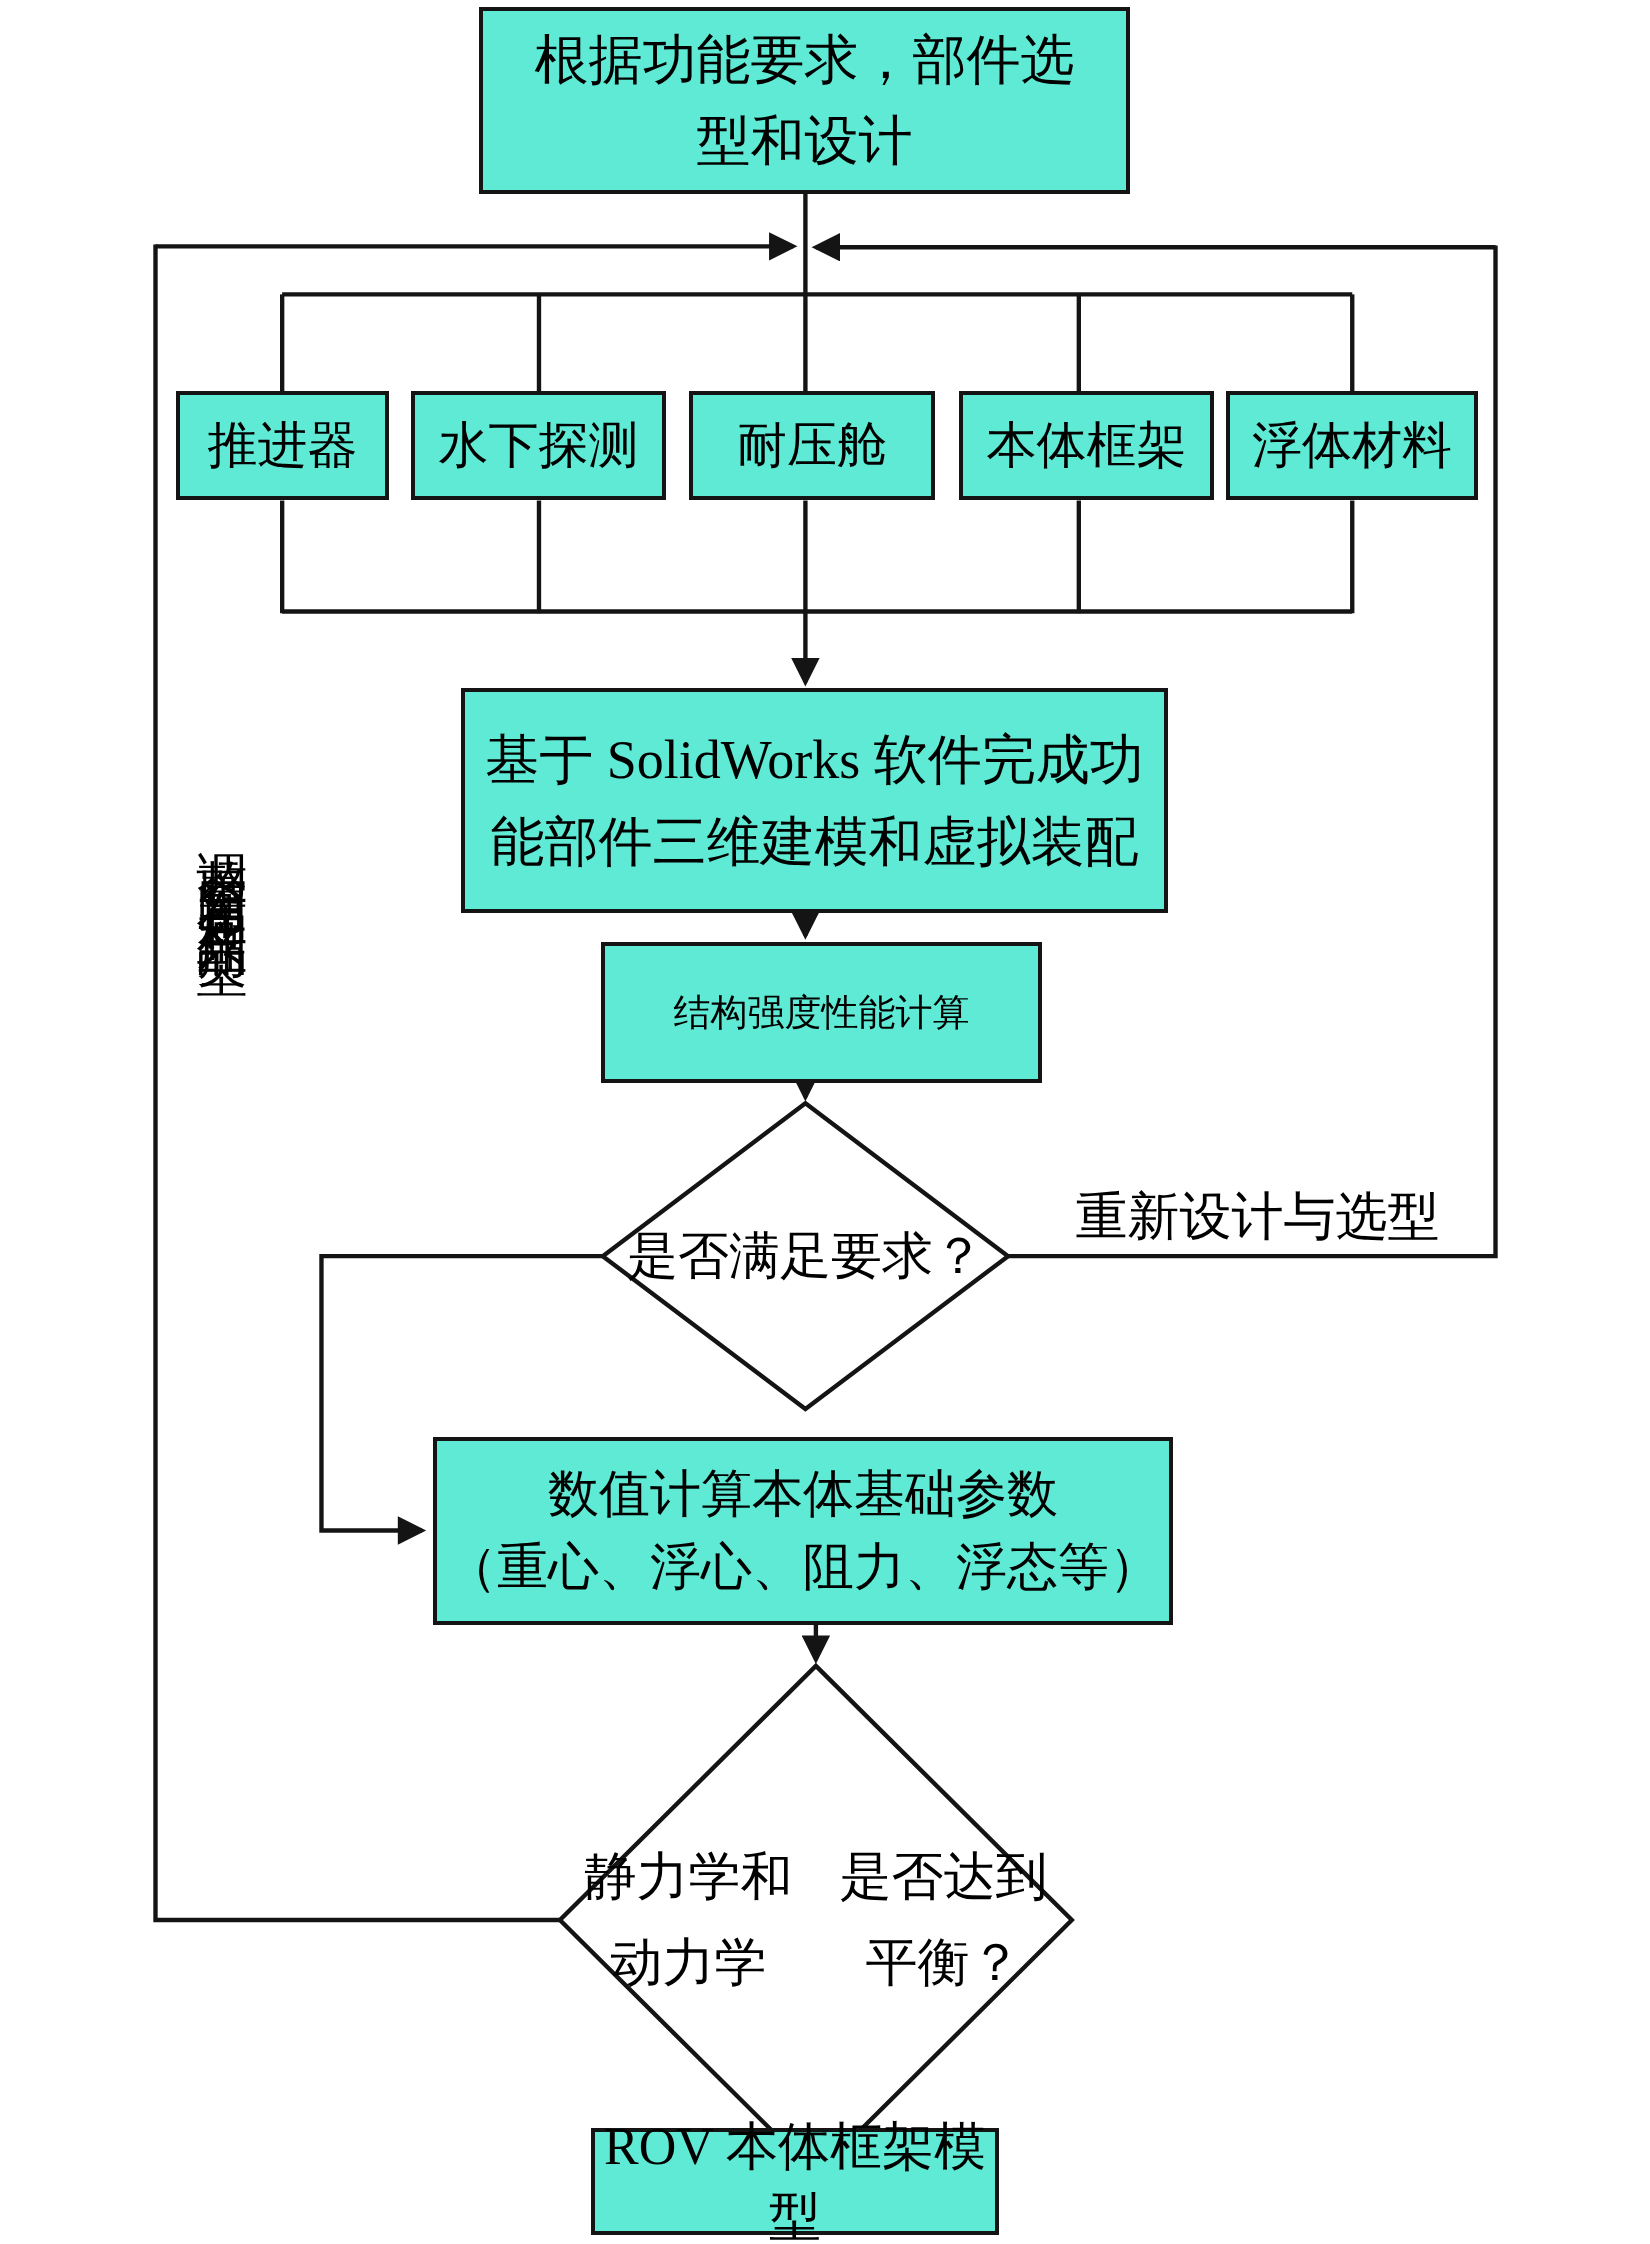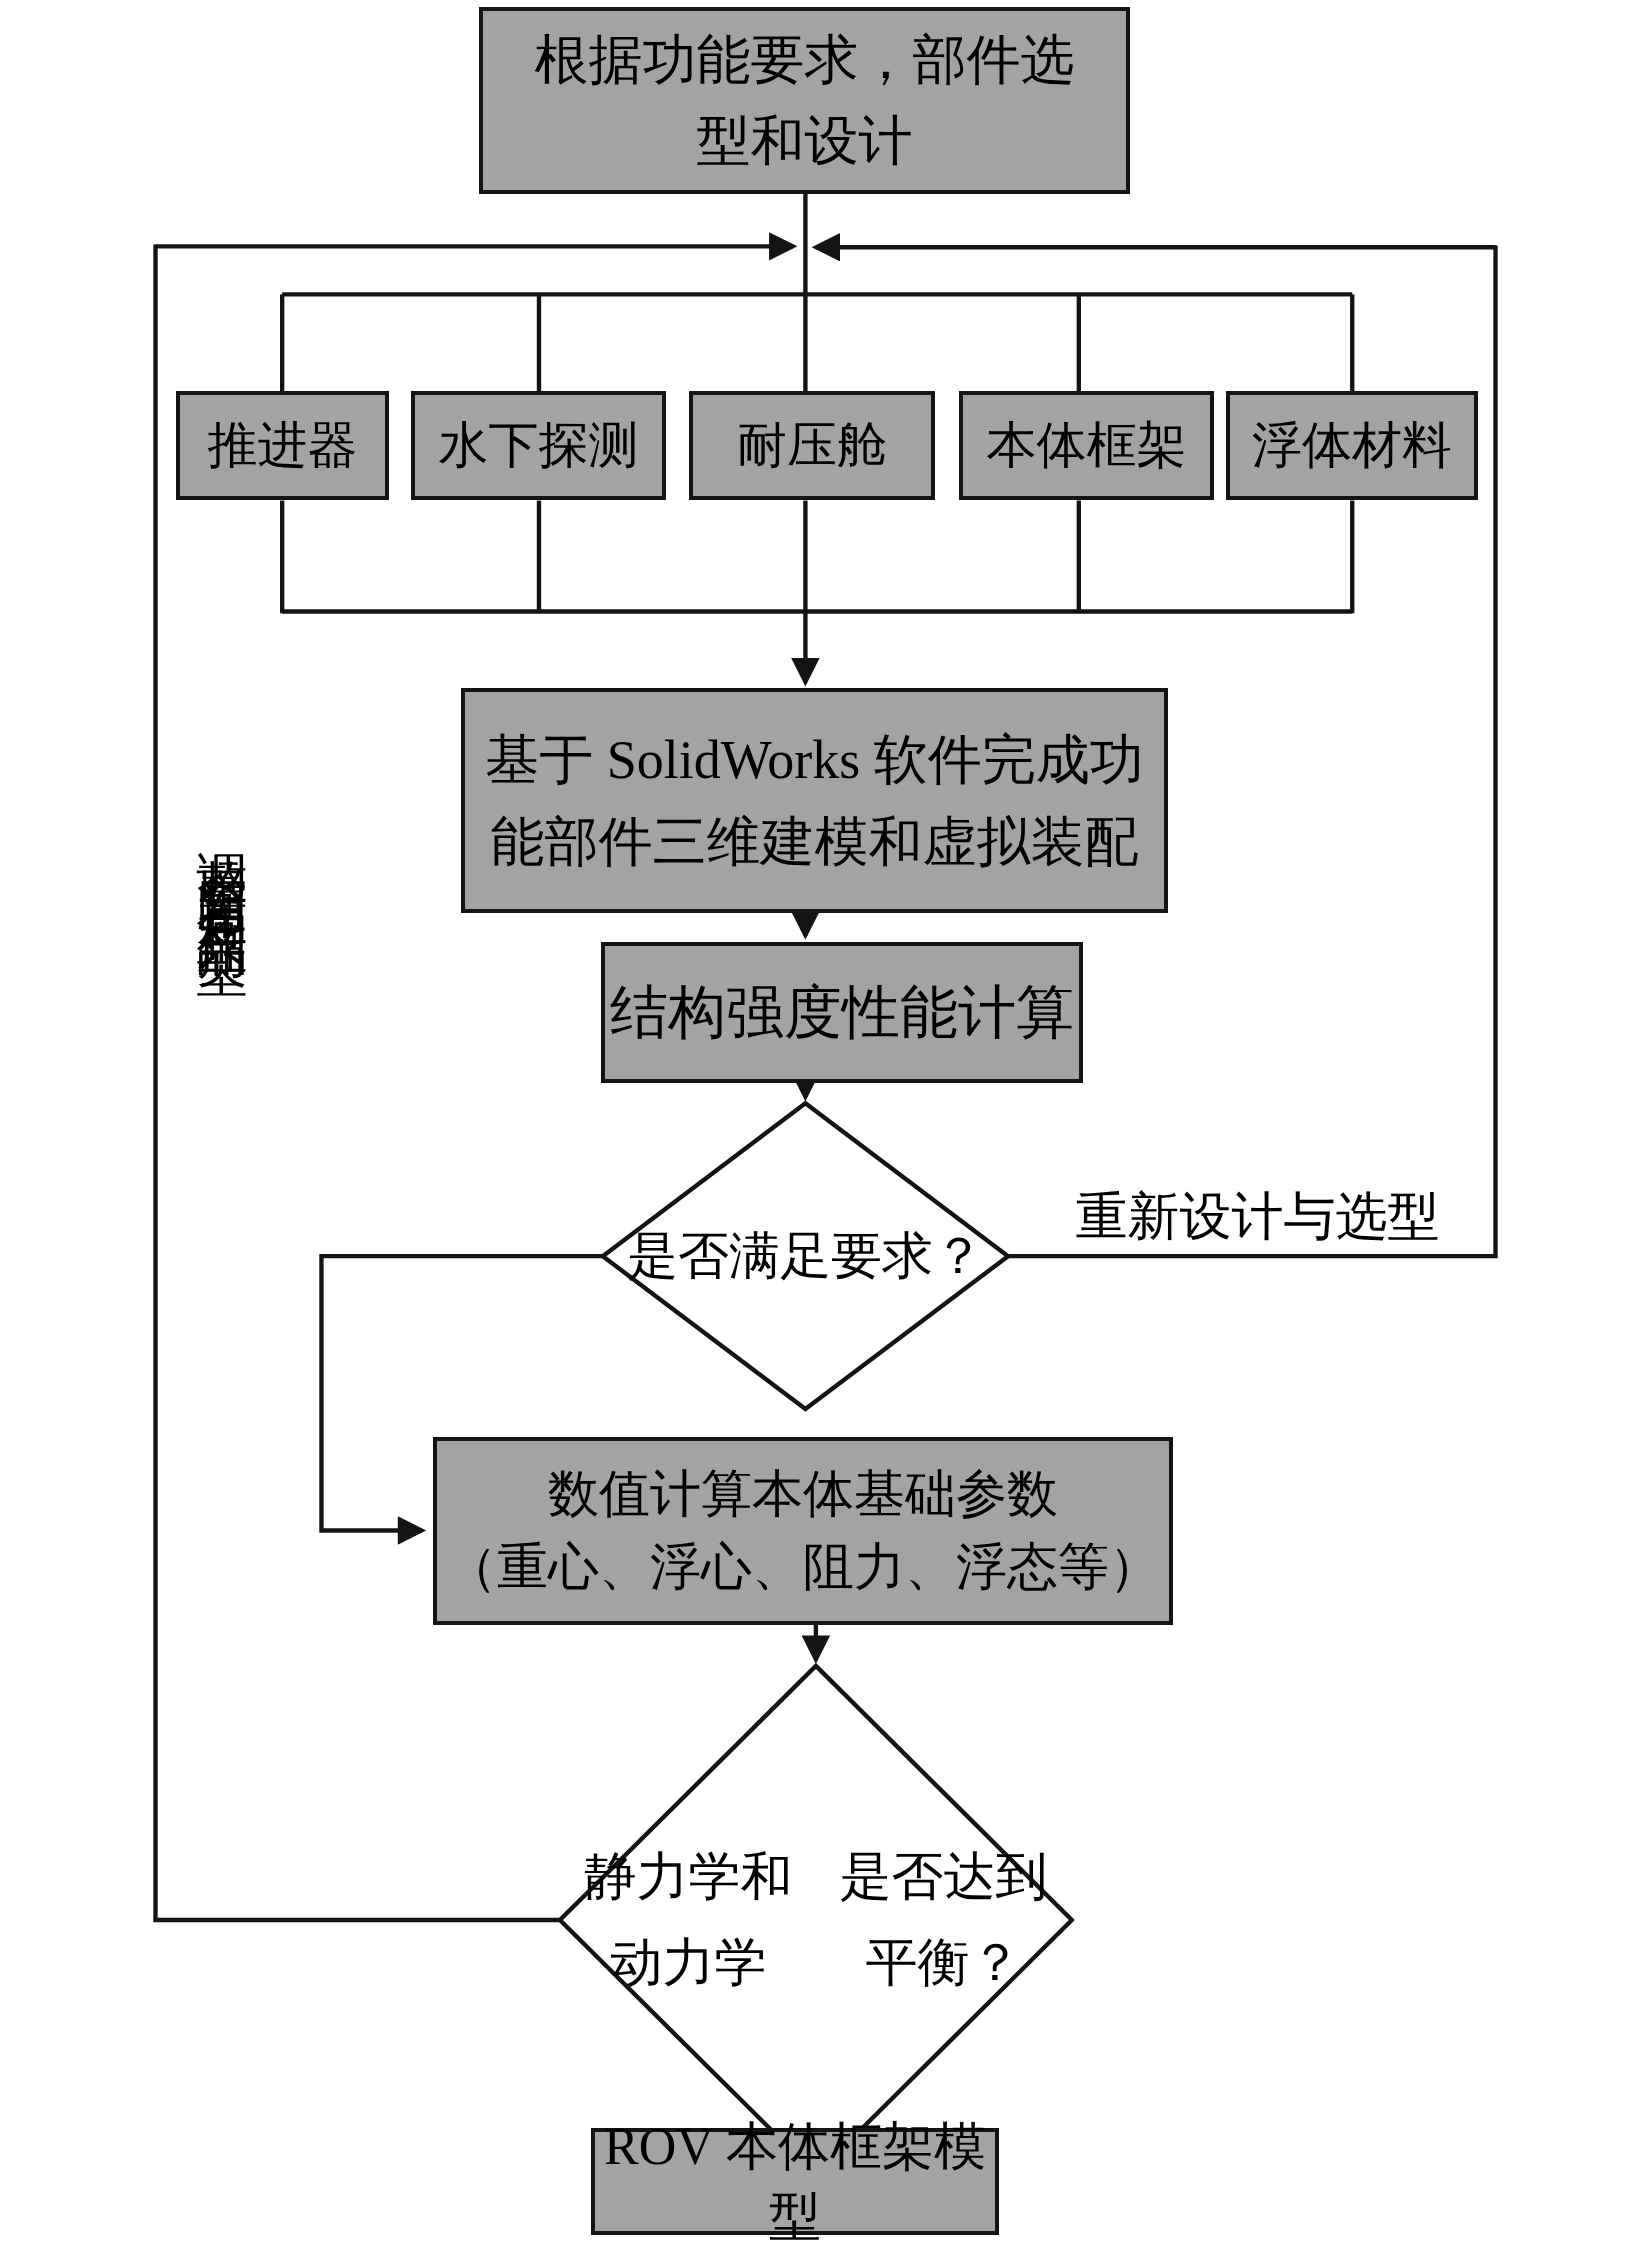--- a/index.html
+++ b/index.html
@@ -18,21 +18,21 @@
   .stage svg.wires {
     position: absolute;
     left: 0;
     top: 0;
     width: 1651px;
     height: 2245px;
   }
   .node {
     position: absolute;
     box-sizing: border-box;
-    background: #a3a3a3;
+    background: #5eead4;
     border: 4.4px solid #141414;
     display: flex;
     flex-direction: column;
     align-items: center;
     justify-content: center;
     text-align: center;
   }
   .plain {
     position: absolute;
     box-sizing: border-box;
@@ -44,21 +44,21 @@
     background: transparent;
   }
   .node-start { left: 479px; top: 7px; width: 651px; height: 187px; font-size: 54px; line-height: 81px; }
   .comp { top: 391px; height: 109px; font-size: 50px; text-align: center; }
   .comp-1 { left: 176px; width: 213px; }
   .comp-2 { left: 411px; width: 255px; }
   .comp-3 { left: 689px; width: 246px; }
   .comp-4 { left: 913px; width: 255px; margin-left: 46px; }
   .comp-5 { left: 1226px; width: 252px; }
   .node-modeling { left: 461px; top: 688px; width: 707px; height: 225px; font-size: 54px; line-height: 82px; }
-  .node-strength { left: 601px; top: 942px; width: 482px; height: 141px; font-size: 58px; }
+  .node-strength { left: 601px; top: 942px; width: 441px; height: 141px; font-size: 37px; }
   .d1-text { left: 603px; top: 1179px; width: 405px; height: 154px; font-size: 51px; line-height: 77px; }
   .redesign-label { left: 1039px; top: 1185px; width: 437px; height: 63px; font-size: 52px; }
   .node-numcalc { left: 433px; top: 1437px; width: 740px; height: 188px; font-size: 51px; line-height: 73px; }
   .d2-text { left: 561px; top: 1834px; width: 510px; height: 171px; font-size: 52px; line-height: 86px; }
   .node-result { left: 591px; top: 2128px; width: 408px; height: 107px; font-size: 52px; }
   .side-caption {
     position: absolute;
     left: 187px;
     top: 811px;
     height: 690px;

